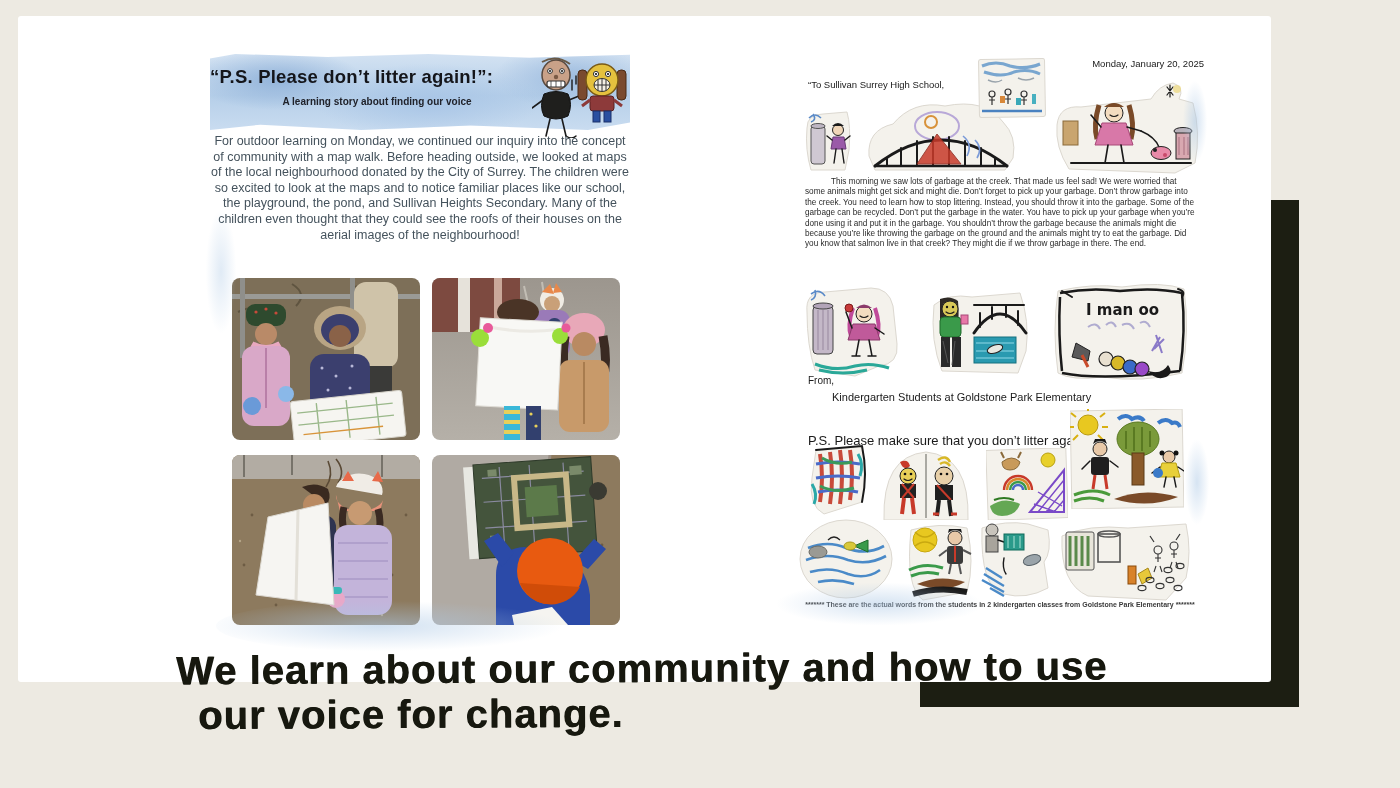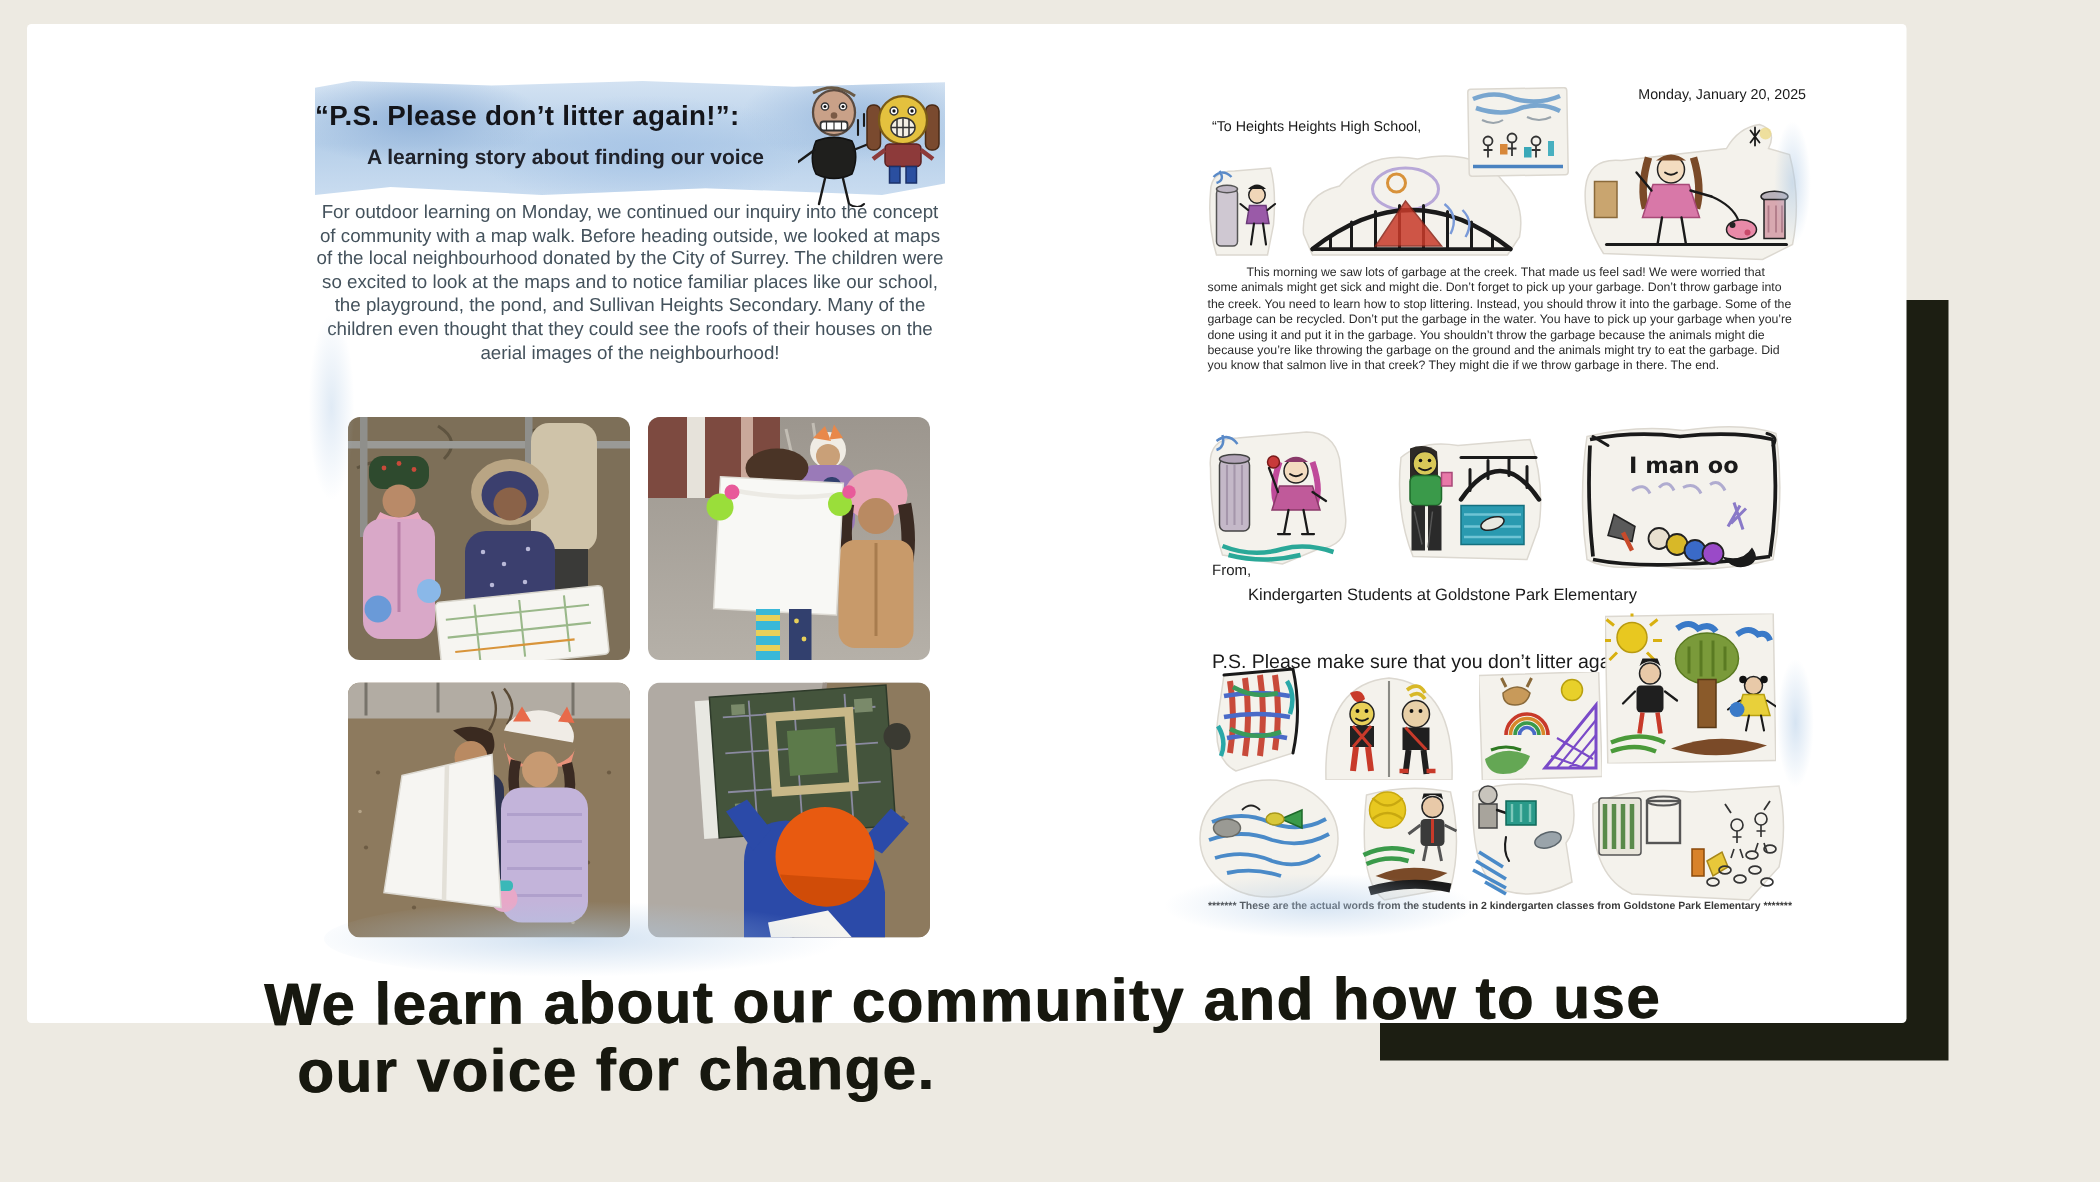--- a/index.html
+++ b/index.html
@@ -12,21 +12,21 @@
   
   .left-page{left:192px;top:38px;width:420px;height:596px;}
   .banner{left:0;top:0;width:420px;height:76px;
     background:
       radial-gradient(120px 42px at 16% 34%, rgba(142,176,216,.9), rgba(142,176,216,0) 72%),
       radial-gradient(150px 50px at 52% 62%, rgba(168,197,230,.95), rgba(168,197,230,0) 75%),
       radial-gradient(110px 46px at 86% 30%, rgba(152,184,221,.85), rgba(152,184,221,0) 70%),
       linear-gradient(180deg,#d3e2f2 0%,#b6cfe9 55%,#c9dcf0 100%);
     clip-path:polygon(0 6%,6% 0,28% 4%,52% 0,76% 5%,100% 1%,100% 90%,90% 100%,62% 94%,36% 100%,12% 93%,0 100%);}
   .title{left:0;top:12px;width:334px;text-align:left;font-size:18.5px;font-weight:bold;color:#14151a;letter-spacing:.2px;}
-  .subtitle{left:0;top:42px;width:334px;text-align:center;font-size:14px;font-weight:bold;color:#20222a;}
+  .subtitle{left:0;top:42px;width:334px;text-align:center;font-size:10px;font-weight:bold;color:#20222a;}
   .story{left:0;top:80px;width:420px;text-align:center;font-size:12.5px;line-height:15.6px;color:#44525c;}
   .photo{border-radius:8px;overflow:hidden;}
   .wash{border-radius:50%;pointer-events:none;}
 
   
   .right-page{left:772px;top:32px;width:420px;height:584px;}
   .date{right:6px;top:10px;font-size:9.5px;color:#1a1a1a;}
   .salutation{left:18px;top:31px;font-size:9.5px;color:#1a1a1a;}
   .letter{left:15px;top:129px;width:390px;font-size:8.2px;line-height:10.4px;color:#2a2a2a;text-indent:26px;}
   .from-label{left:18px;top:327px;font-size:10px;color:#1a1a1a;}
@@ -235,21 +235,21 @@
       </svg>
 
       <div class="abs wash" style="left:6px;top:544px;width:408px;height:56px;
            background:radial-gradient(60% 60% at 40% 50%, rgba(173,201,230,.55), rgba(173,201,230,0) 75%);"></div>
       <div class="abs wash" style="left:-6px;top:150px;width:34px;height:150px;
            background:radial-gradient(60% 55% at 50% 45%, rgba(178,204,231,.4), rgba(178,204,231,0) 75%);"></div>
     </div>
 
     <div class="abs right-page">
       <div class="abs date">Monday, January 20, 2025</div>
-      <div class="abs salutation">“To Heights Heights High School,</div>
+      <div class="abs salutation">“To Sullivan Surrey High School,</div>
 
       <svg class="abs" style="left:15px;top:62px" width="47" height="62" viewBox="0 0 47 62">
         <path d="M2 18 Q2 4 18 4 L42 2 Q46 16 44 40 L40 60 L6 60 Q0 40 2 18 Z" class="paper"></path>
         <path d="M4 8 q6 -6 12 0 M8 4 q4 6 -2 8" stroke="#5a8ac8" stroke-width="1.6" fill="none"></path>
         <rect x="6" y="16" width="14" height="38" rx="3" fill="#cfc8d2" stroke="#555"></rect>
         <ellipse cx="13" cy="16" rx="7" ry="2.5" fill="#bdb5c2" stroke="#555"></ellipse>
         <circle cx="33" cy="20" r="5.5" fill="#f0d6b8" stroke="#222"></circle>
         <path d="M27 16 q6 -6 12 0" fill="#1a1a1a"></path>
         <path d="M28 27 h11 l2 12 h-15 Z" fill="#9a5aa8" stroke="#6a3a78"></path>
         <path d="M27 30 l-5 -4 M40 30 l5 -4 M31 39 l-2 14 M37 39 l2 14" class="ink" stroke-width="1.4"></path>

